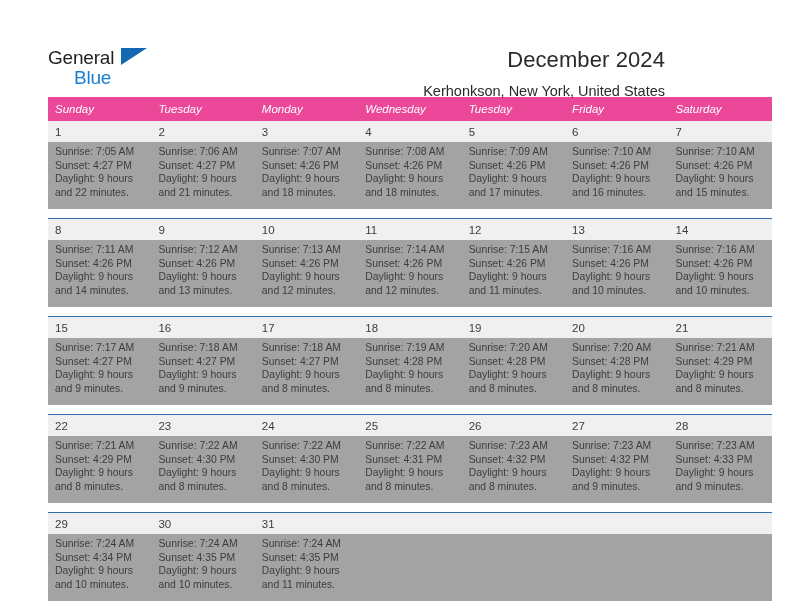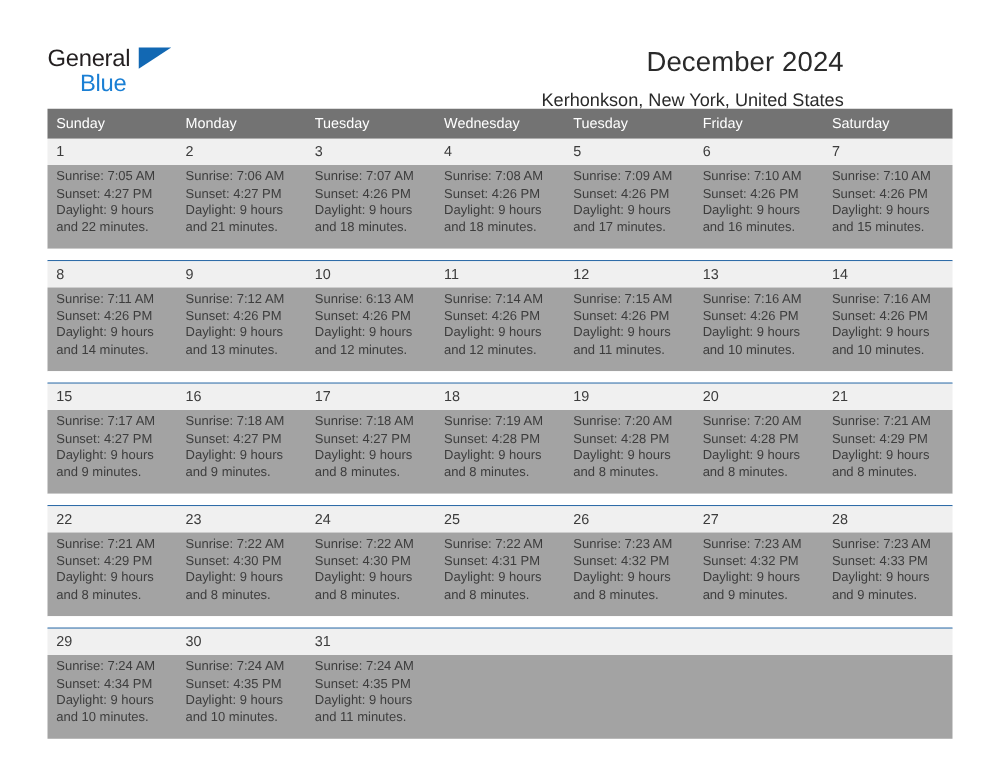--- a/index.html
+++ b/index.html
@@ -2,21 +2,21 @@
 <html><head>
 <meta charset="utf-8">
 <style>
   * { box-sizing: border-box; margin: 0; padding: 0; }
   html, body {
     width: 792px; height: 612px;
     background: #ffffff;
     font-family: "Liberation Sans", sans-serif;
     overflow: hidden;
   }
-  .page { position: relative; width: 715px; height: 612px; padding: 4px; }
+  .page { position: relative; width: 715px; height: 612px; padding: 14px; }
 
   
   .header {
     display: flex;
     align-items: flex-start;
     justify-content: space-between;
     padding: 30px 34px 0 34px;
     height: 74px;
   }
   .logo { position: relative; width: 110px; padding-top: 3px; }
@@ -57,21 +57,21 @@
     line-height: 20px;
     margin-top: 5px;
     margin-left: 37px;
   }
 
   
   .calendar {
     margin: 9px 34px 0 34px;
     width: 724px;
   }
-  .dow-row { display: flex; background: #737373; }
+  .dow-row { display: flex; background: #ec4899; font-style: italic; }
   .dow {
     flex: 1 1 0;
     color: #ffffff;
     font-size: 11.5px;
     padding: 5px 0 5px 7px;
     line-height: 14px;
   }
   .week {
     display: flex;
     border-top: 1.3px solid #2f6ca8;
@@ -117,22 +117,22 @@
     </div>
     <div class="titles">
       <div class="cal-title">December 2024</div>
       <div class="cal-sub">Kerhonkson, New York, United States</div>
     </div>
   </div>
 
   <div class="calendar">
     <div class="dow-row">
       <div class="dow">Sunday</div>
+      <div class="dow">Tuesday</div>
       <div class="dow">Monday</div>
-      <div class="dow">Tuesday</div>
       <div class="dow">Wednesday</div>
       <div class="dow">Tuesday</div>
       <div class="dow">Friday</div>
       <div class="dow">Saturday</div>
     </div>
 
     <div id="weeks-container">
         <div class="week">
           <div class="week-block">
             <div class="daynum-band">
@@ -209,21 +209,21 @@
                 <div>Daylight: 9 hours</div>
                 <div>and 14 minutes.</div>
               </div>
               <div class="cell-detail">
                 <div>Sunrise: 7:12 AM</div>
                 <div>Sunset: 4:26 PM</div>
                 <div>Daylight: 9 hours</div>
                 <div>and 13 minutes.</div>
               </div>
               <div class="cell-detail">
-                <div>Sunrise: 6:13 AM</div>
+                <div>Sunrise: 7:13 AM</div>
                 <div>Sunset: 4:26 PM</div>
                 <div>Daylight: 9 hours</div>
                 <div>and 12 minutes.</div>
               </div>
               <div class="cell-detail">
                 <div>Sunrise: 7:14 AM</div>
                 <div>Sunset: 4:26 PM</div>
                 <div>Daylight: 9 hours</div>
                 <div>and 12 minutes.</div>
               </div>

